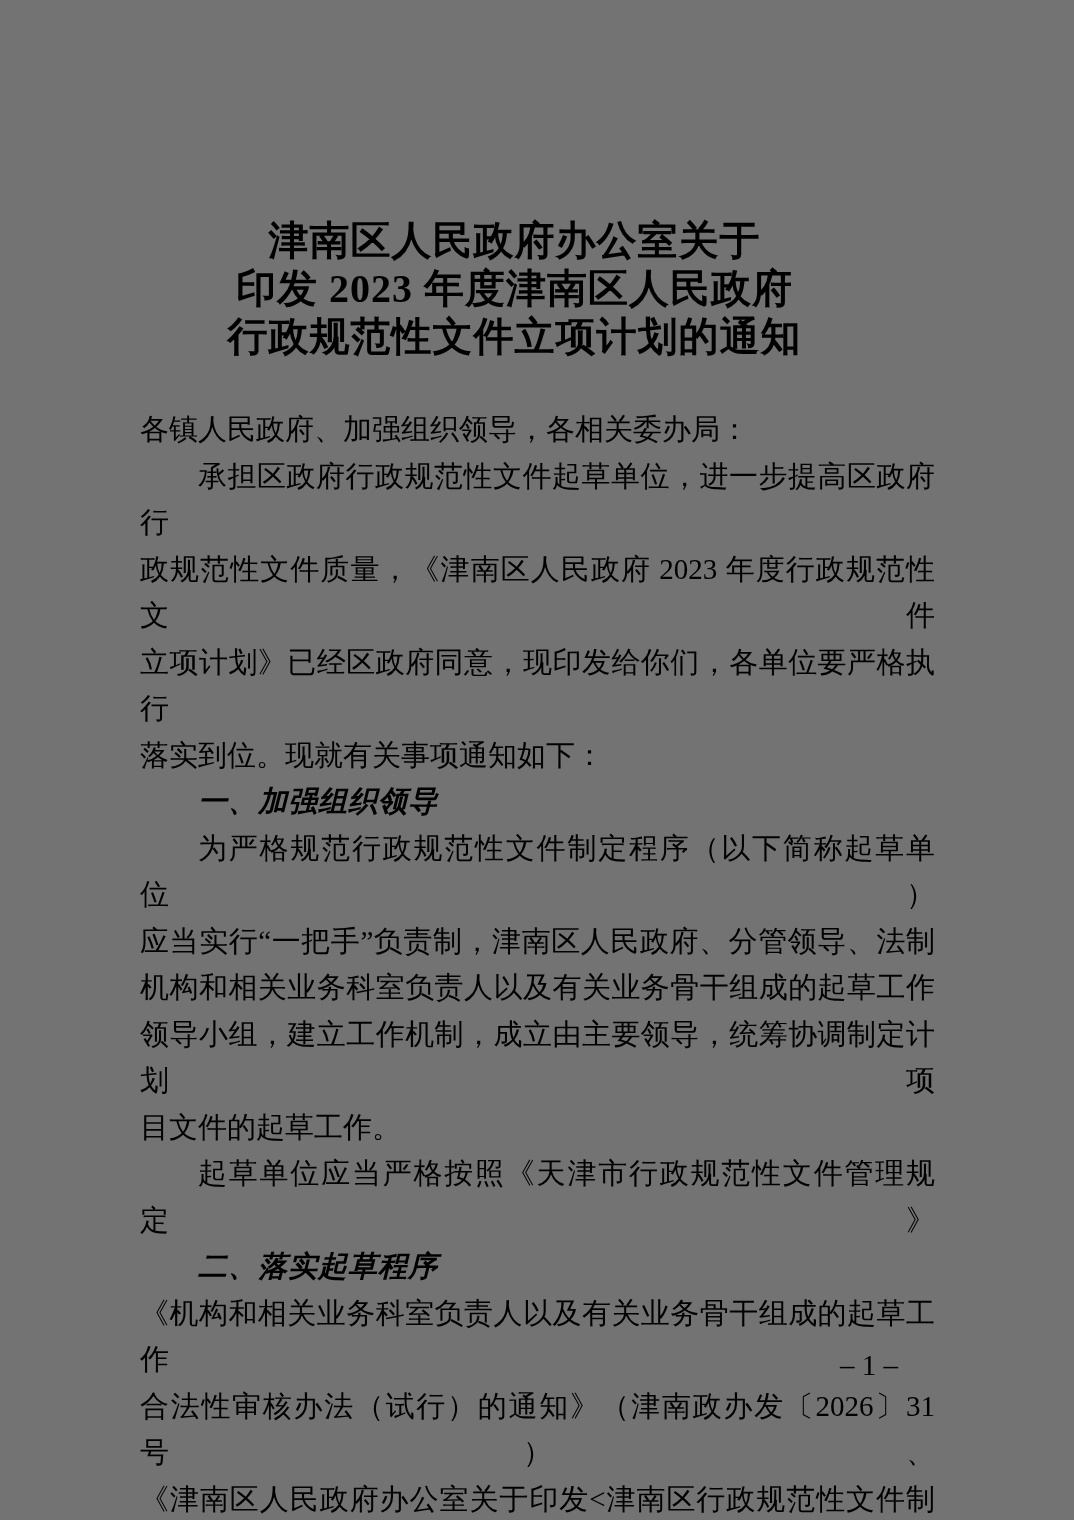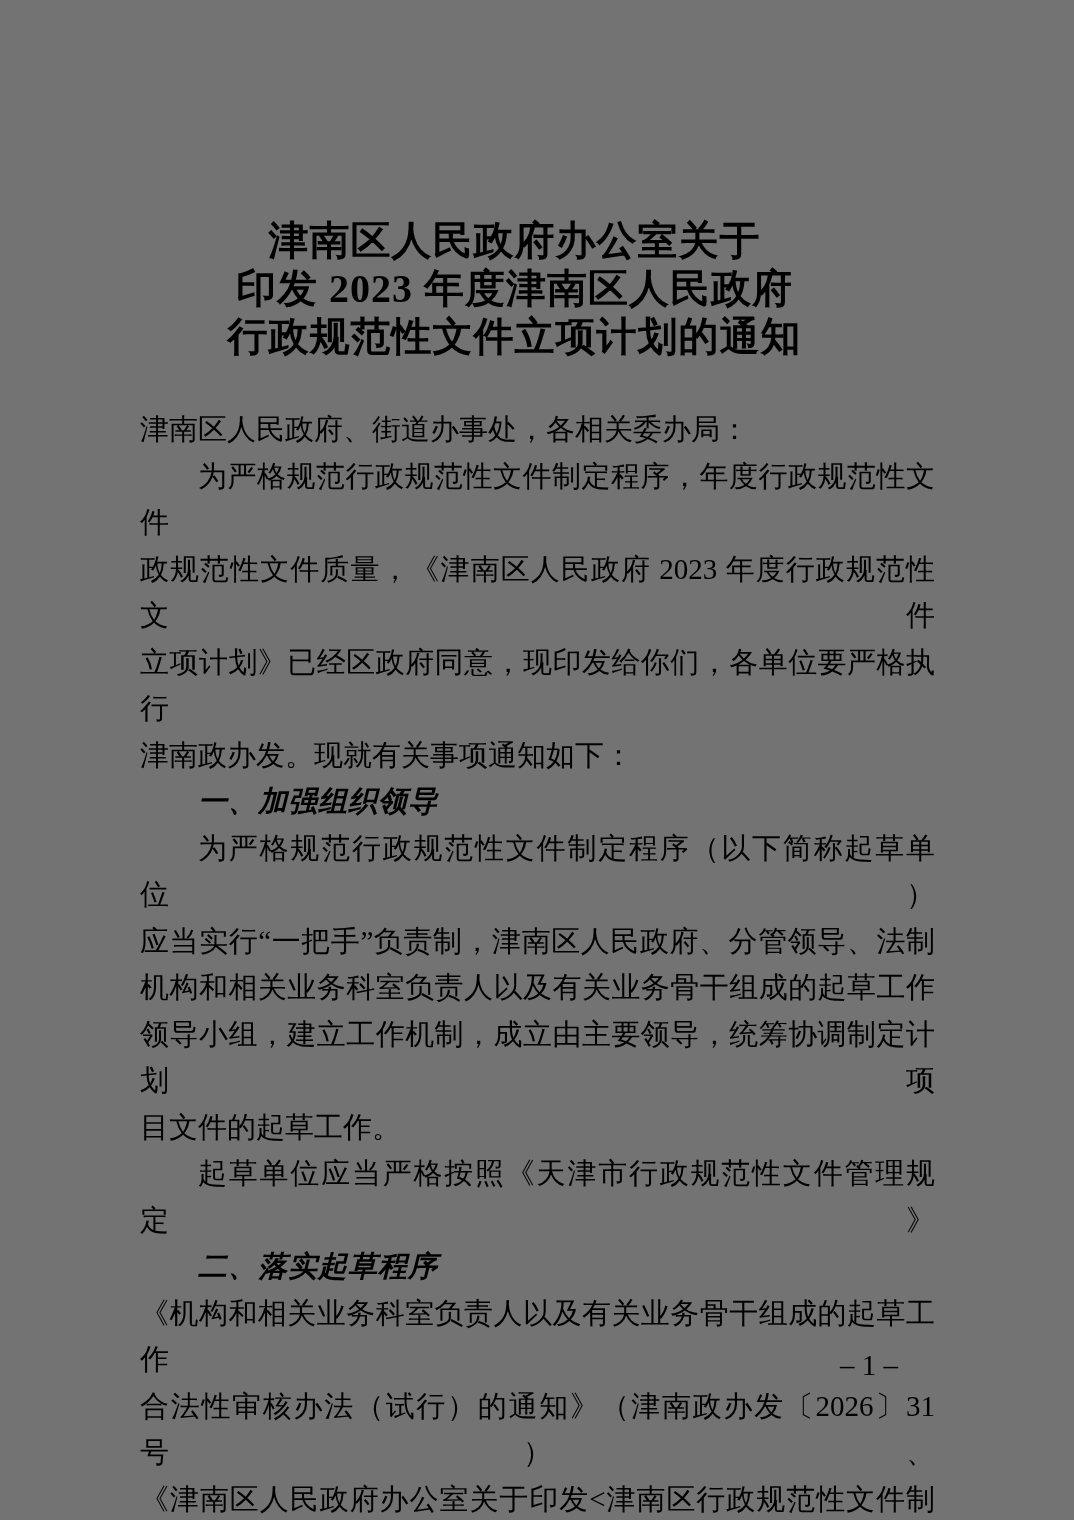--- a/index.html
+++ b/index.html
@@ -69,25 +69,25 @@
 
 <div class="page">
 
   <div class="title-block">
     <div>津南区人民政府办公室关于</div>
     <div>印发 2023 年度津南区人民政府</div>
     <div>行政规范性文件立项计划的通知</div>
   </div>
 
   <div class="body-block">
-    <div class="line">津南区人民政府、街道办事处，各相关委办局：</div>
-    <div class="line ind j">为严格规范行政规范性文件制定程序，年度行政规范性文件</div>
+    <div class="line">各镇人民政府、加强组织领导，各相关委办局：</div>
+    <div class="line ind j">承担区政府行政规范性文件起草单位，进一步提高区政府行</div>
     <div class="line j">政规范性文件质量，《津南区人民政府 2023 年度行政规范性文件</div>
     <div class="line j">立项计划》已经区政府同意，现印发给你们，各单位要严格执行</div>
-    <div class="line">津南政办发。现就有关事项通知如下：</div>
+    <div class="line">落实到位。现就有关事项通知如下：</div>
     <div class="line ind h">一、加强组织领导</div>
     <div class="line ind j">为严格规范行政规范性文件制定程序（以下简称起草单位）</div>
     <div class="line j">应当实行“一把手”负责制，津南区人民政府、分管领导、法制</div>
     <div class="line j">机构和相关业务科室负责人以及有关业务骨干组成的起草工作</div>
     <div class="line j">领导小组，建立工作机制，成立由主要领导，统筹协调制定计划项</div>
     <div class="line">目文件的起草工作。</div>
     <div class="line ind j">起草单位应当严格按照《天津市行政规范性文件管理规定》</div>
     <div class="line ind h">二、落实起草程序</div>
     <div class="line j">《机构和相关业务科室负责人以及有关业务骨干组成的起草工作</div>
     <div class="line j">合法性审核办法（试行）的通知》（津南政办发〔2026〕31 号）、</div>

